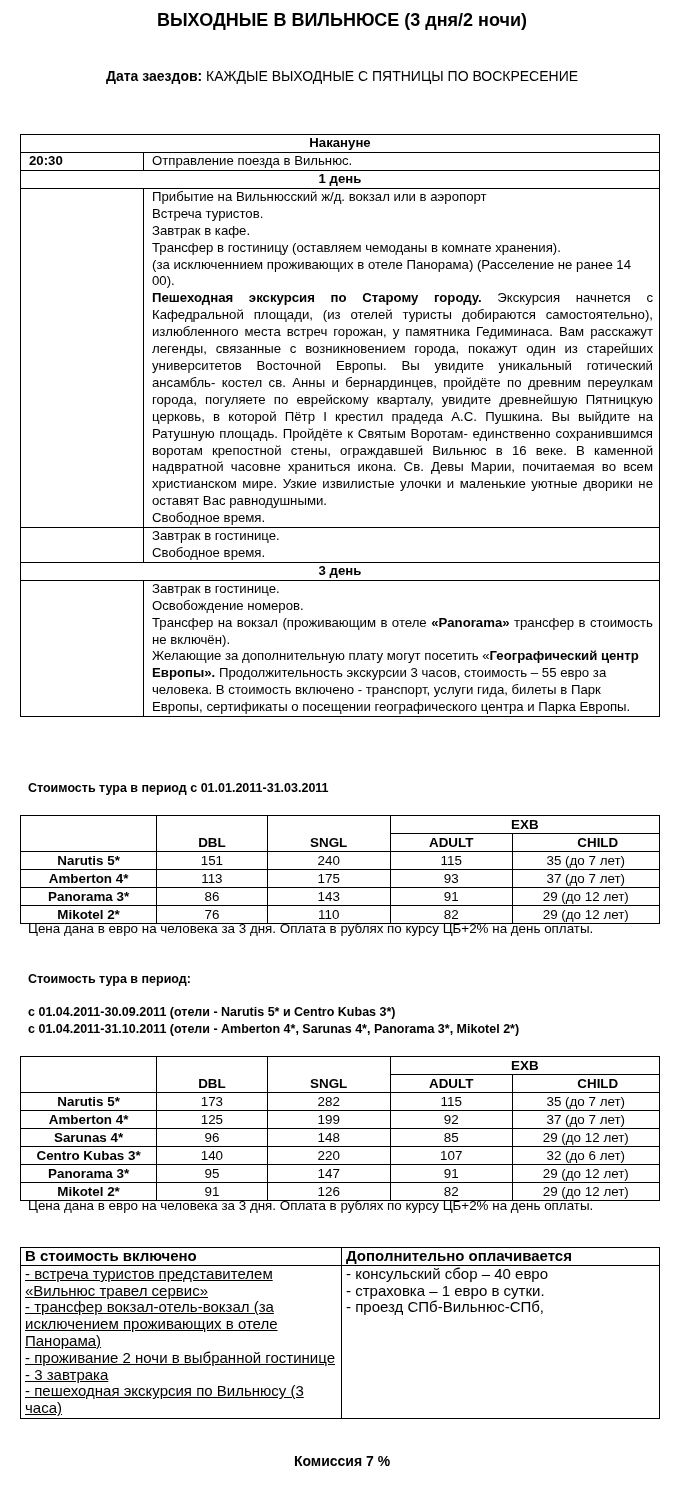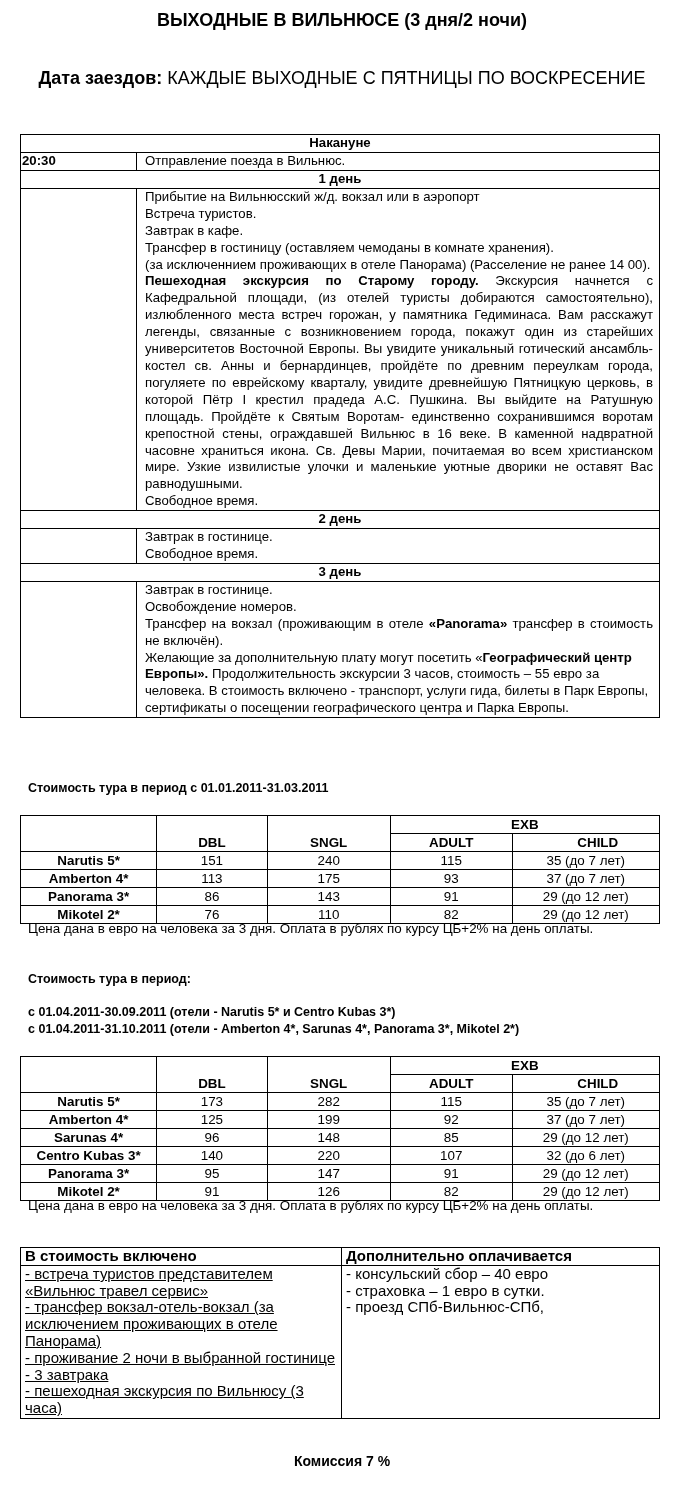--- a/index.html
+++ b/index.html
@@ -2,30 +2,30 @@
 <html><head>
   <meta charset="utf-8">
   <style>
     html, body { margin: 0; padding: 0; background: #ffffff; }
     body {
       width: 684px; height: 1488px; position: relative; overflow: hidden;
       font-family: "Liberation Sans", "DejaVu Sans", sans-serif; color: #000;
     }
     .abs { position: absolute; }
     .title { left: 0; width: 684px; top: 10px; text-align: center; font-size: 18px; font-weight: bold; }
-    .subtitle { left: 0; width: 684px; top: 68px; text-align: center; font-size: 18px; }
+    .subtitle { left: 0; width: 684px; top: 68px; text-align: center; font-size: 14px; }
     .subtitle .pre { font-weight: bold; }
 
     table { border-collapse: collapse; }
     td, th { border: 1px solid #000; padding: 0; }
 
     
     .prog { left: 20px; top: 134px; width: 640px; font-size: 13.2px; line-height: 16.9px; }
     .prog .band { text-align: center; font-weight: bold; height: 17px; }
-    .prog .time { width: 114px; font-weight: bold; padding-left: 1px; vertical-align: top; }
+    .prog .time { width: 114px; font-weight: bold; padding-left: 8px; vertical-align: top; }
     .prog .desc { padding: 0 6px 0 8px; vertical-align: top; }
     .prog .desc p { margin: 0; }
     .prog .just { text-align: justify; }
 
     .section-h { font-size: 12.5px; font-weight: bold; left: 28px; }
 
     .price { left: 20px; width: 640px; font-size: 13.4px; line-height: 17px; }
     .price td, .price th { text-align: center; }
     .price th { font-weight: bold; }
     .price .hotel { font-weight: bold; width: 140px; }
@@ -77,23 +77,20 @@
       <p>Прибытие на Вильнюсский ж/д. вокзал или в аэропорт</p>
       <p>Встреча туристов.</p>
       <p>Завтрак в  кафе.</p>
       <p>Трансфер в гостиницу (оставляем чемоданы в комнате хранения).</p>
       <p>(за исключеннием проживающих в отеле Панорама) (Расселение не ранее 14 00).</p>
       <p class="just"><b>Пешеходная  экскурсия по Старому городу.</b> <span>Экскурсия начнется с Кафедральной площади, (из отелей туристы добираются самостоятельно),  излюбленного места встреч горожан, у памятника Гедиминаса. Вам расскажут легенды, связанные с возникновением города, покажут один из старейших университетов Восточной Европы. Вы увидите уникальный готический ансамбль- костел св. Анны и бернардинцев,  пройдёте по древним переулкам города, погуляете по еврейскому кварталу, увидите древнейшую Пятницкую церковь, в которой Пётр I крестил прадеда А.С. Пушкина. Вы выйдите на Ратушную площадь. Пройдёте к Святым Воротам- единственно сохранившимся воротам крепостной стены, ограждавшей Вильнюс в 16 веке. В каменной надвратной часовне храниться икона.  Св. Девы Марии, почитаемая во всем христианском мире. Узкие извилистые улочки  и маленькие уютные дворики не оставят Вас равнодушными.</span></p>
       <p>Свободное время.</p>
     </td>
   </tr>
   <tr>
-        <td colspan="2" class="band">2 день</td>
-      </tr>
-  <tr>
     <td class="time"></td>
     <td class="desc">
       <p>Завтрак в гостинице.</p>
       <p>Свободное время.</p>
     </td>
   </tr>
   <tr>
         <td colspan="2" class="band">3 день</td>
       </tr>
   <tr>

